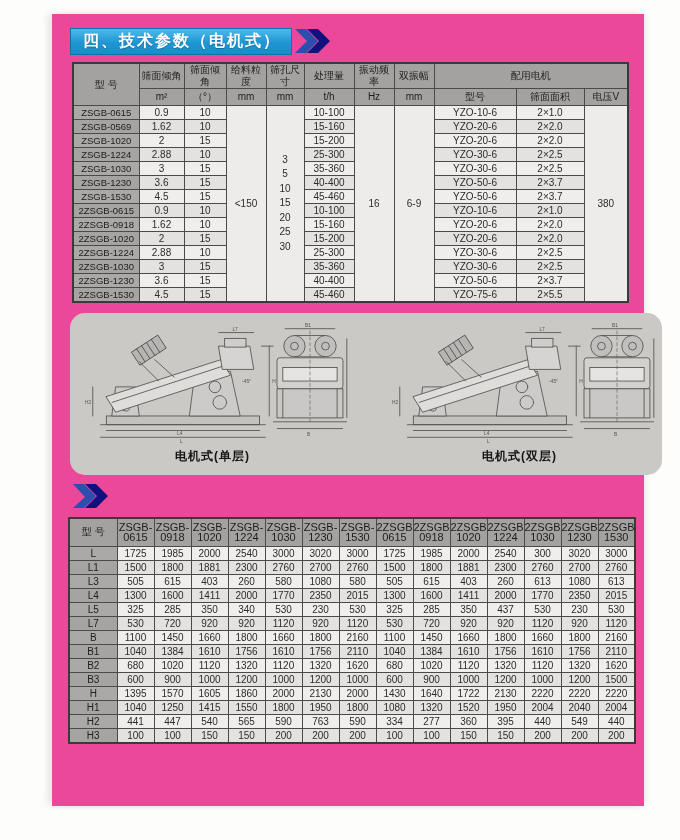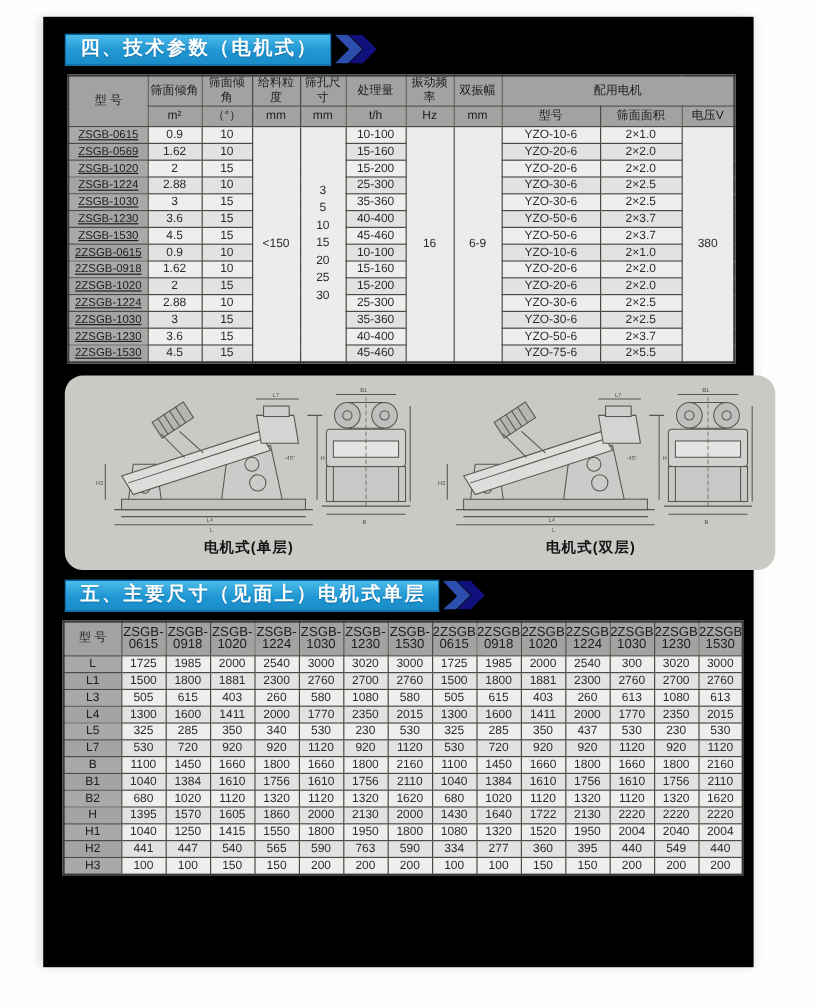--- a/index.html
+++ b/index.html
@@ -5,22 +5,22 @@
   * { margin:0; padding:0; box-sizing:border-box; }
   html,body { width:680px; height:840px; }
   body {
     background:#ffffff;
     font-family:"Liberation Sans","DejaVu Sans",sans-serif;
     position:relative;
     overflow:hidden;
   }
   .page { position:absolute; inset:0; background:#fdfdfc; }
   .content-panel {
-    position:absolute; left:36px; top:14px; width:592px; height:792px;
-    background:#000000;
+    position:absolute; left:52px; top:14px; width:592px; height:792px;
+    background:#ec4899;
     box-shadow:-4px 0 7px rgba(0,0,0,0.10), 4px 0 6px rgba(0,0,0,0.05);
     padding:12px 10px 0 16px;
   }
 
   
   .section-banner { display:flex; align-items:center; height:26px; margin:2px 0 8px 2px; }
   .banner-box {
     display:inline-block;
     background:linear-gradient(180deg,#4cbbea 0%,#1e96d2 55%,#1b8cc8 100%);
     border:1px solid #0d72ad;
@@ -34,31 +34,31 @@
   table { border-collapse:collapse; table-layout:fixed; background:#f3f2f0; }
   th, td { border:1px solid #4a4a47; text-align:center; vertical-align:middle; overflow:hidden; }
 
   
   #table1 { width:557px; margin-left:4px; border:2px solid #3a3a38; }
   #table1 thead th {
     background:#a3a2a0; color:#1d1d1c; font-size:10px; font-weight:normal;
     height:17px; line-height:12px; padding:0 1px;
   }
   #table1 td { font-size:10px; color:#2c2c2b; height:14px; line-height:13px; background:#efeeec; padding:0 1px; }
-  #table1 td.model-col { background:#aaa9a7; color:#202020; font-size:9.5px;text-decoration:underline; }
+  #table1 td.model-col { background:#aaa9a7; color:#202020; font-size:9.5px; }
   #table1 tbody tr:nth-child(even) td:not(.merged):not(.model-col) { background:#e3e2e0; }
   #table1 tbody tr:nth-child(even) td.model-col { background:#a5a4a2; }
   #table1 td.merged { background:#edecea; }
   #table1 td.aperture { white-space:pre-line; line-height:14.5px; }
 
   
   .drawing-panel {
     width:592px; height:162px; margin:10px 0 8px 2px;
     background:#cac9c6; border-radius:15px;
-    display:flex; justify-content:center; align-items:flex-start;
+    display:flex; justify-content:space-between; align-items:flex-start;
     padding-top:6px;
   }
   .machine-drawing { display:flex; flex-direction:column; align-items:center; width:285px; }
   .drawing-figure { width:272px; height:128px; }
   .drawing-caption { font-size:12px; font-weight:bold; color:#141414; margin-top:1px; letter-spacing:1px; }
 
   
   #table2 { width:568px; margin-left:0; margin-top:4px; border:2px solid #3a3a38; }
   #table2 thead th {
     background:#a3a2a0; color:#1d1d1c; font-weight:normal;
@@ -375,21 +375,20 @@
   <g fill="#55534f" font-size="5" font-family="sans-serif">
     <text x="237" y="121">B</text>
     <text x="235" y="8">B1</text>
   </g>
 </svg></div>
         <div class="drawing-caption">电机式(双层)</div>
       </div>
     </div>
 
     <div class="section-banner">
-      <div class="banner-box">五、主要尺寸（见面上）电机式单层</div>
       <svg class="banner-arrows" width="38" height="24" viewBox="0 0 38 24">
         <polygon points="0,0 11,0 23,12 11,24 0,24 12,13" fill="#2c4fae"></polygon>
         <polygon points="12,0 23,0 35,12 23,24 12,24 24,12" fill="#10107e"></polygon>
       </svg>
     </div>
 
     <table id="table2">
       <thead>
         <tr id="t2-headrow">
           <th class="corner">型 号</th>
@@ -571,20 +570,37 @@
             <td>1620</td>
             <td>680</td>
             <td>1020</td>
             <td>1120</td>
             <td>1320</td>
             <td>1120</td>
             <td>1320</td>
             <td>1620</td>
           </tr>
           <tr>
+            <td class="dim-label">B3</td>
+            <td>600</td>
+            <td>900</td>
+            <td>1000</td>
+            <td>1200</td>
+            <td>1000</td>
+            <td>1200</td>
+            <td>1000</td>
+            <td>600</td>
+            <td>900</td>
+            <td>1000</td>
+            <td>1200</td>
+            <td>1000</td>
+            <td>1200</td>
+            <td>1500</td>
+          </tr>
+          <tr>
             <td class="dim-label">H</td>
             <td>1395</td>
             <td>1570</td>
             <td>1605</td>
             <td>1860</td>
             <td>2000</td>
             <td>2130</td>
             <td>2000</td>
             <td>1430</td>
             <td>1640</td>

